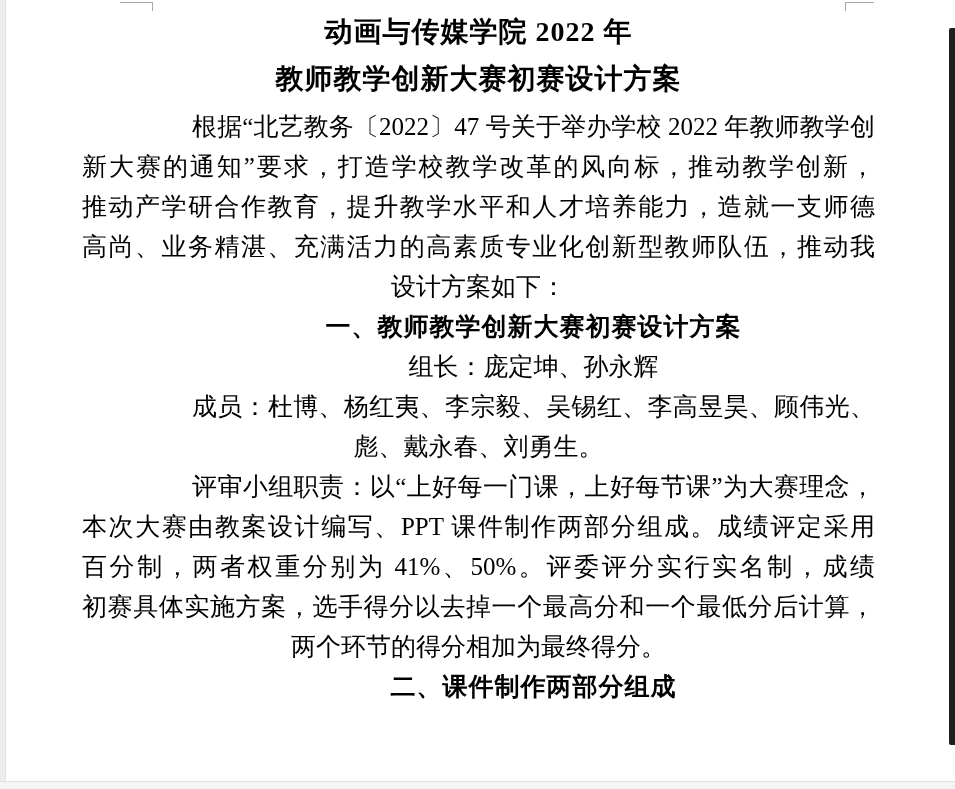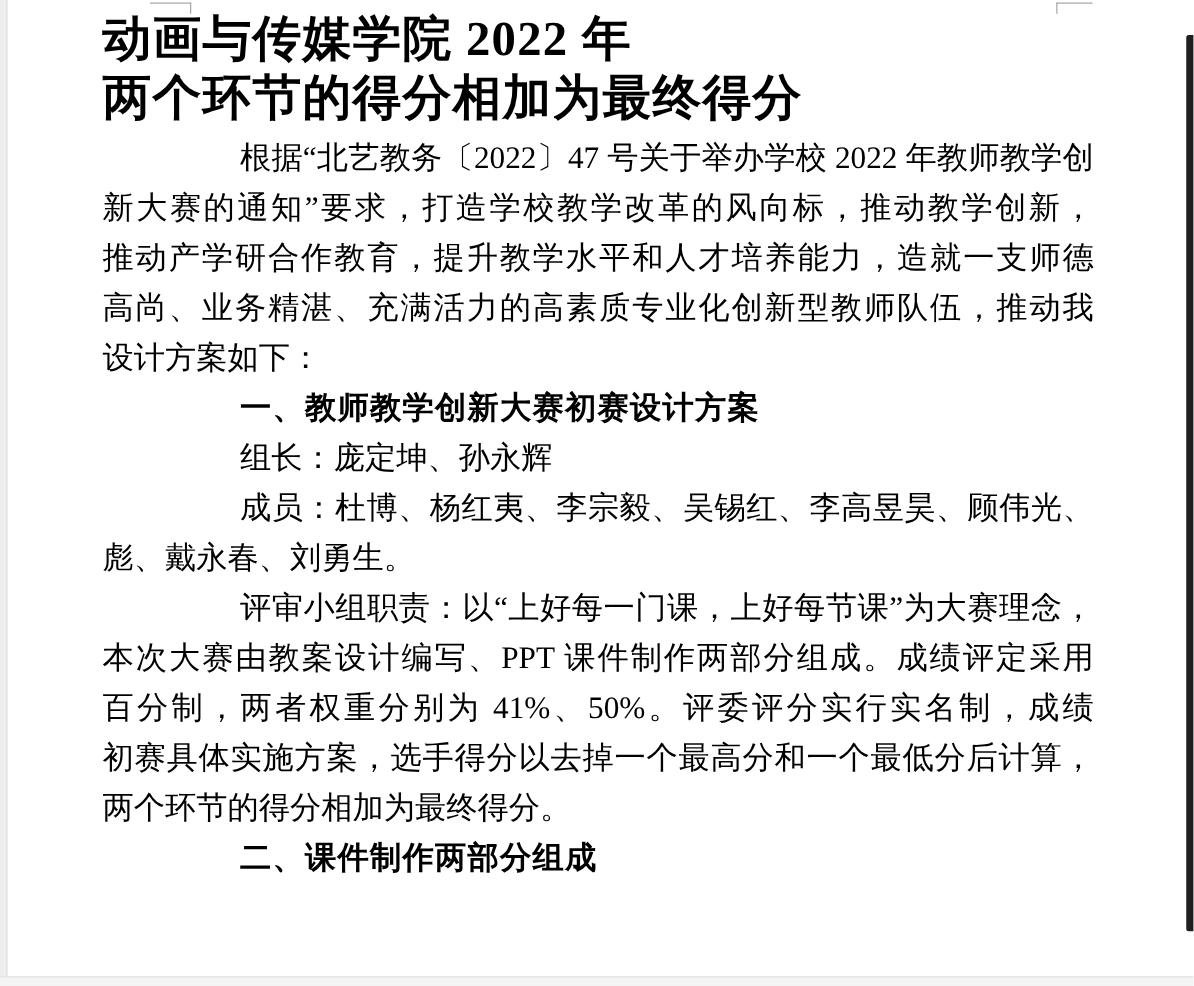--- a/index.html
+++ b/index.html
@@ -55,36 +55,36 @@
     background: #f4f4f4;
     border-top: 1px solid #e2e2e2;
   }
   .content {
     position: absolute;
     left: 82px; top: 8px;
     width: 793px;
   }
   .title-line {
     width: 793px;
-    text-align: left;
+    text-align: center;
     font-weight: bold;
-    font-size: 39px;
+    font-size: 28px;
     line-height: 47px;
     letter-spacing: 1px;
     white-space: nowrap;
   }
   .doc-body { margin-top: 5px; }
   .line {
     box-sizing: border-box;
     width: 793px;
     height: 40px;
     line-height: 40px;
     font-size: 25px;
     overflow: hidden;
-    text-align: left;
+    text-align: center;
   }
   .line.just {
     text-align: justify;
     text-align-last: justify;
   }
   .line.indent { padding-left: 110px; }
   .line.bold {
     font-weight: bold;
     letter-spacing: 1px;
   }
@@ -94,21 +94,21 @@
 
 <div id="stage">
   <div class="page-edge" style="background: rgb(237, 237, 237);"></div>
   <div class="crop-left"></div>
   <div class="crop-right"></div>
   <div class="scroll-thumb" style="background: rgb(31, 31, 31);"></div>
   <div class="bottom-strip" style="background: rgb(244, 244, 244);"></div>
 
   <div class="content">
     <div class="title-line">动画与传媒学院 2022 年</div>
-    <div class="title-line">两个环节的得分相加为最终得分</div>
+    <div class="title-line">教师教学创新大赛初赛设计方案</div>
     <div class="doc-body">
         <div class="line indent just">根据“北艺教务〔2022〕47 号关于举办学校 2022 年教师教学创</div>
         <div class="line just">新大赛的通知”要求，打造学校教学改革的风向标，推动教学创新，</div>
         <div class="line just">推动产学研合作教育，提升教学水平和人才培养能力，造就一支师德</div>
         <div class="line just">高尚、业务精湛、充满活力的高素质专业化创新型教师队伍，推动我</div>
         <div class="line">设计方案如下：</div>
         <div class="line indent bold">一、教师教学创新大赛初赛设计方案</div>
         <div class="line indent">组长：庞定坤、孙永辉</div>
         <div class="line indent just">成员：杜博、杨红夷、李宗毅、吴锡红、李高昱昊、顾伟光、熊</div>
         <div class="line">彪、戴永春、刘勇生。</div>

